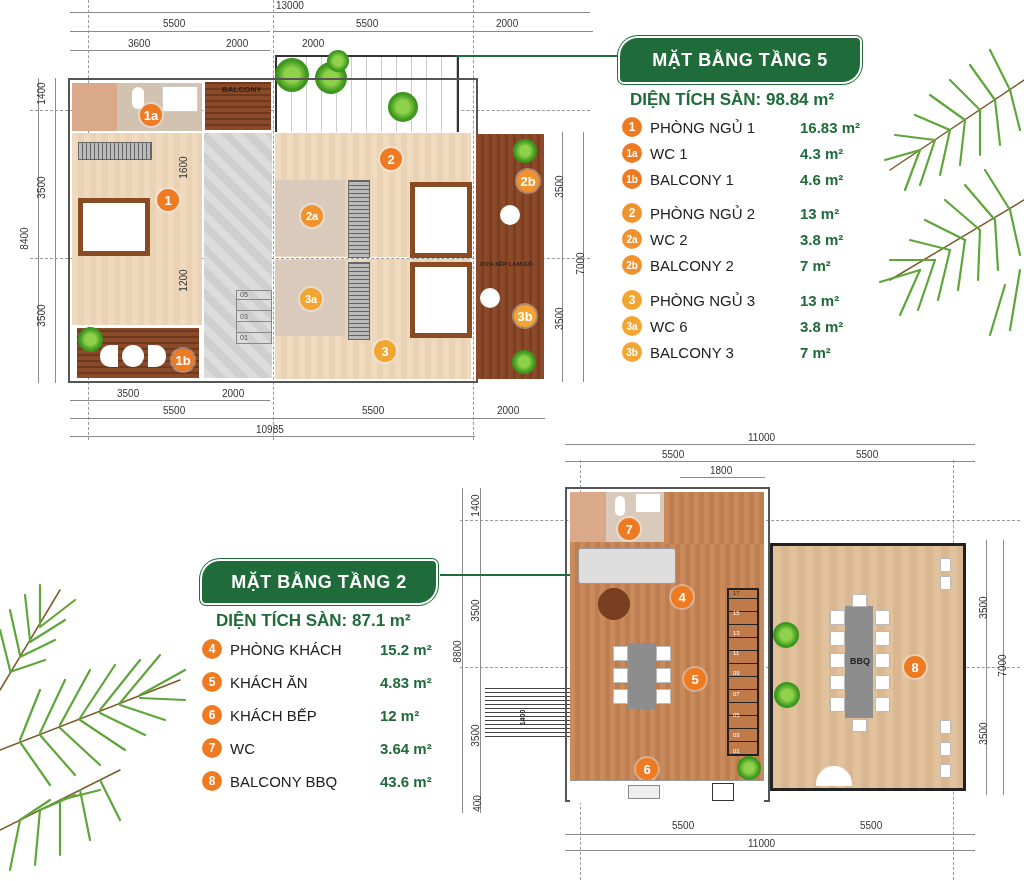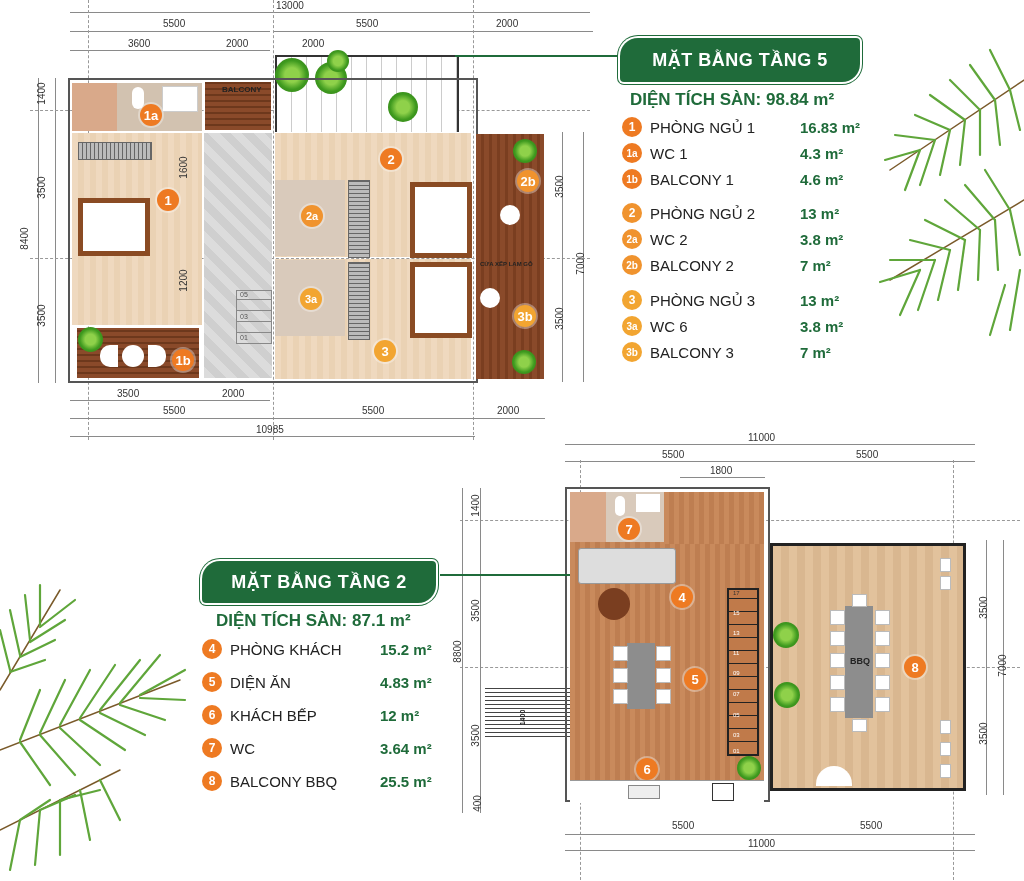--- a/index.html
+++ b/index.html
@@ -417,30 +417,30 @@
   </div>
 <div class="area-title" style="left:216px;top:611px;">DIỆN TÍCH SÀN: 87.1 m²</div>
 
 <div class="legend-row" style="left:202px;top:638px;">
     <span class="ic" style="background:#ee7a22">4</span>
     <span class="nm">PHÒNG KHÁCH</span>
     <span class="val">15.2 m²</span>
   </div>
 <div class="legend-row" style="left:202px;top:671px;">
     <span class="ic" style="background:#ee7a22">5</span>
-    <span class="nm">DIỆN ĂN</span>
+    <span class="nm">KHÁCH ĂN</span>
     <span class="val">4.83 m²</span>
   </div>
 <div class="legend-row" style="left:202px;top:704px;">
     <span class="ic" style="background:#ee7a22">6</span>
     <span class="nm">KHÁCH BẾP</span>
     <span class="val">12 m²</span>
   </div>
 <div class="legend-row" style="left:202px;top:737px;">
     <span class="ic" style="background:#ee7a22">7</span>
     <span class="nm">WC</span>
     <span class="val">3.64 m²</span>
   </div>
 <div class="legend-row" style="left:202px;top:770px;">
     <span class="ic" style="background:#ee7a22">8</span>
     <span class="nm">BALCONY BBQ</span>
-    <span class="val">25.5 m²</span>
+    <span class="val">43.6 m²</span>
   </div>
 
 </body></html>

